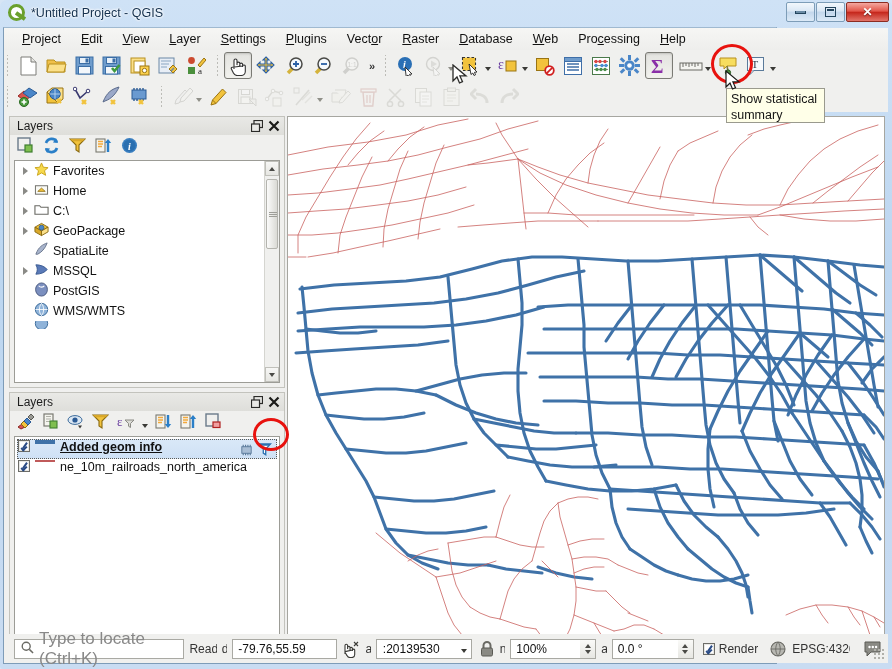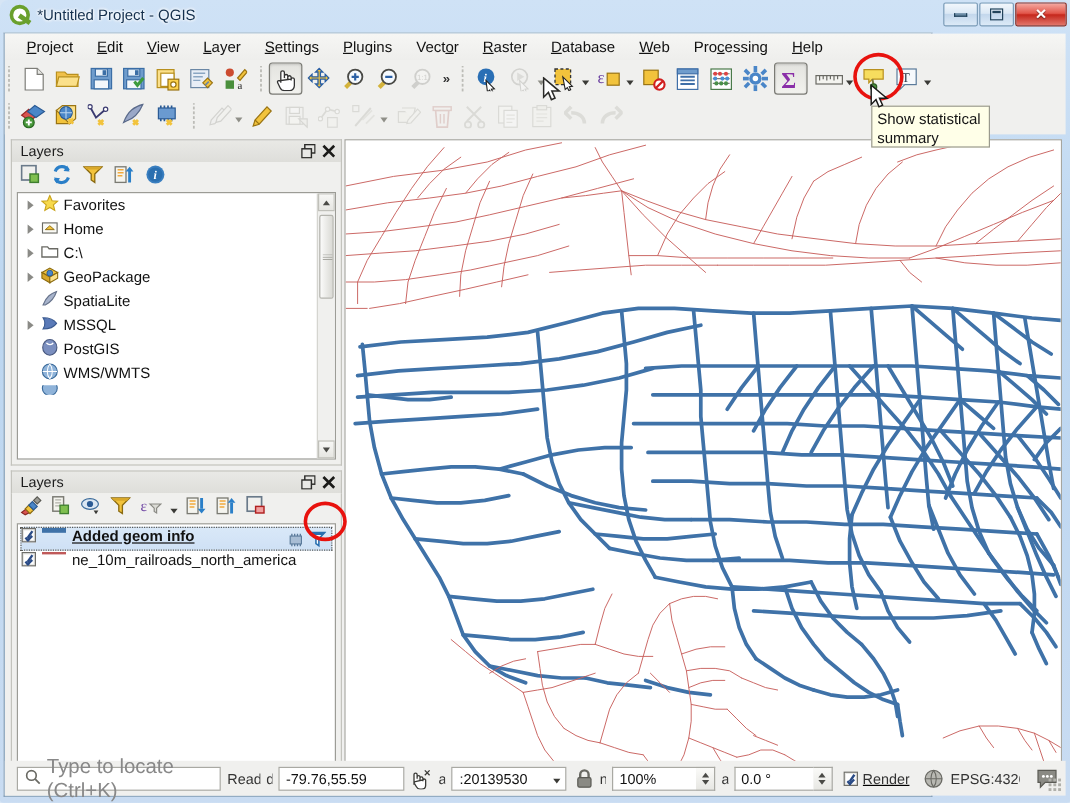--- a/index.html
+++ b/index.html
@@ -214,21 +214,21 @@
   .sb-combo {
     height: 20px; background: #fff; border: 1px solid #a9a9a3; display: flex; align-items: center;
     padding: 0 4px 0 6px; font-size: 12px; color: #111; white-space: nowrap; gap: 6px;
   }
   .spin {
     width: 16px; height: 20px; border: 1px solid #a9a9a3; border-left: none;
     background: linear-gradient(to bottom,#fafaf8,#e7e7e3);
     display: flex; flex-direction: column; align-items: center; justify-content: center; gap: 2px;
   }
   .sb-spinbox { display: flex; align-items: center; }
-  .sb-cbx-wrap { display: flex; align-items: center; gap: 4px; margin-left: 4px; text-decoration: underline; }
+  .sb-cbx-wrap { display: flex; align-items: center; gap: 4px; margin-left: 4px; }
   #resize-grip {
     position: absolute; right: 3px; bottom: 3px; width: 12px; height: 12px;
     background-image: radial-gradient(#b0b0aa 40%, transparent 42%);
     background-size: 4px 4px;
   }
 
   
   .annot {
     position: absolute; border: 3px solid #e8120e; border-radius: 50%;
     pointer-events: none;

